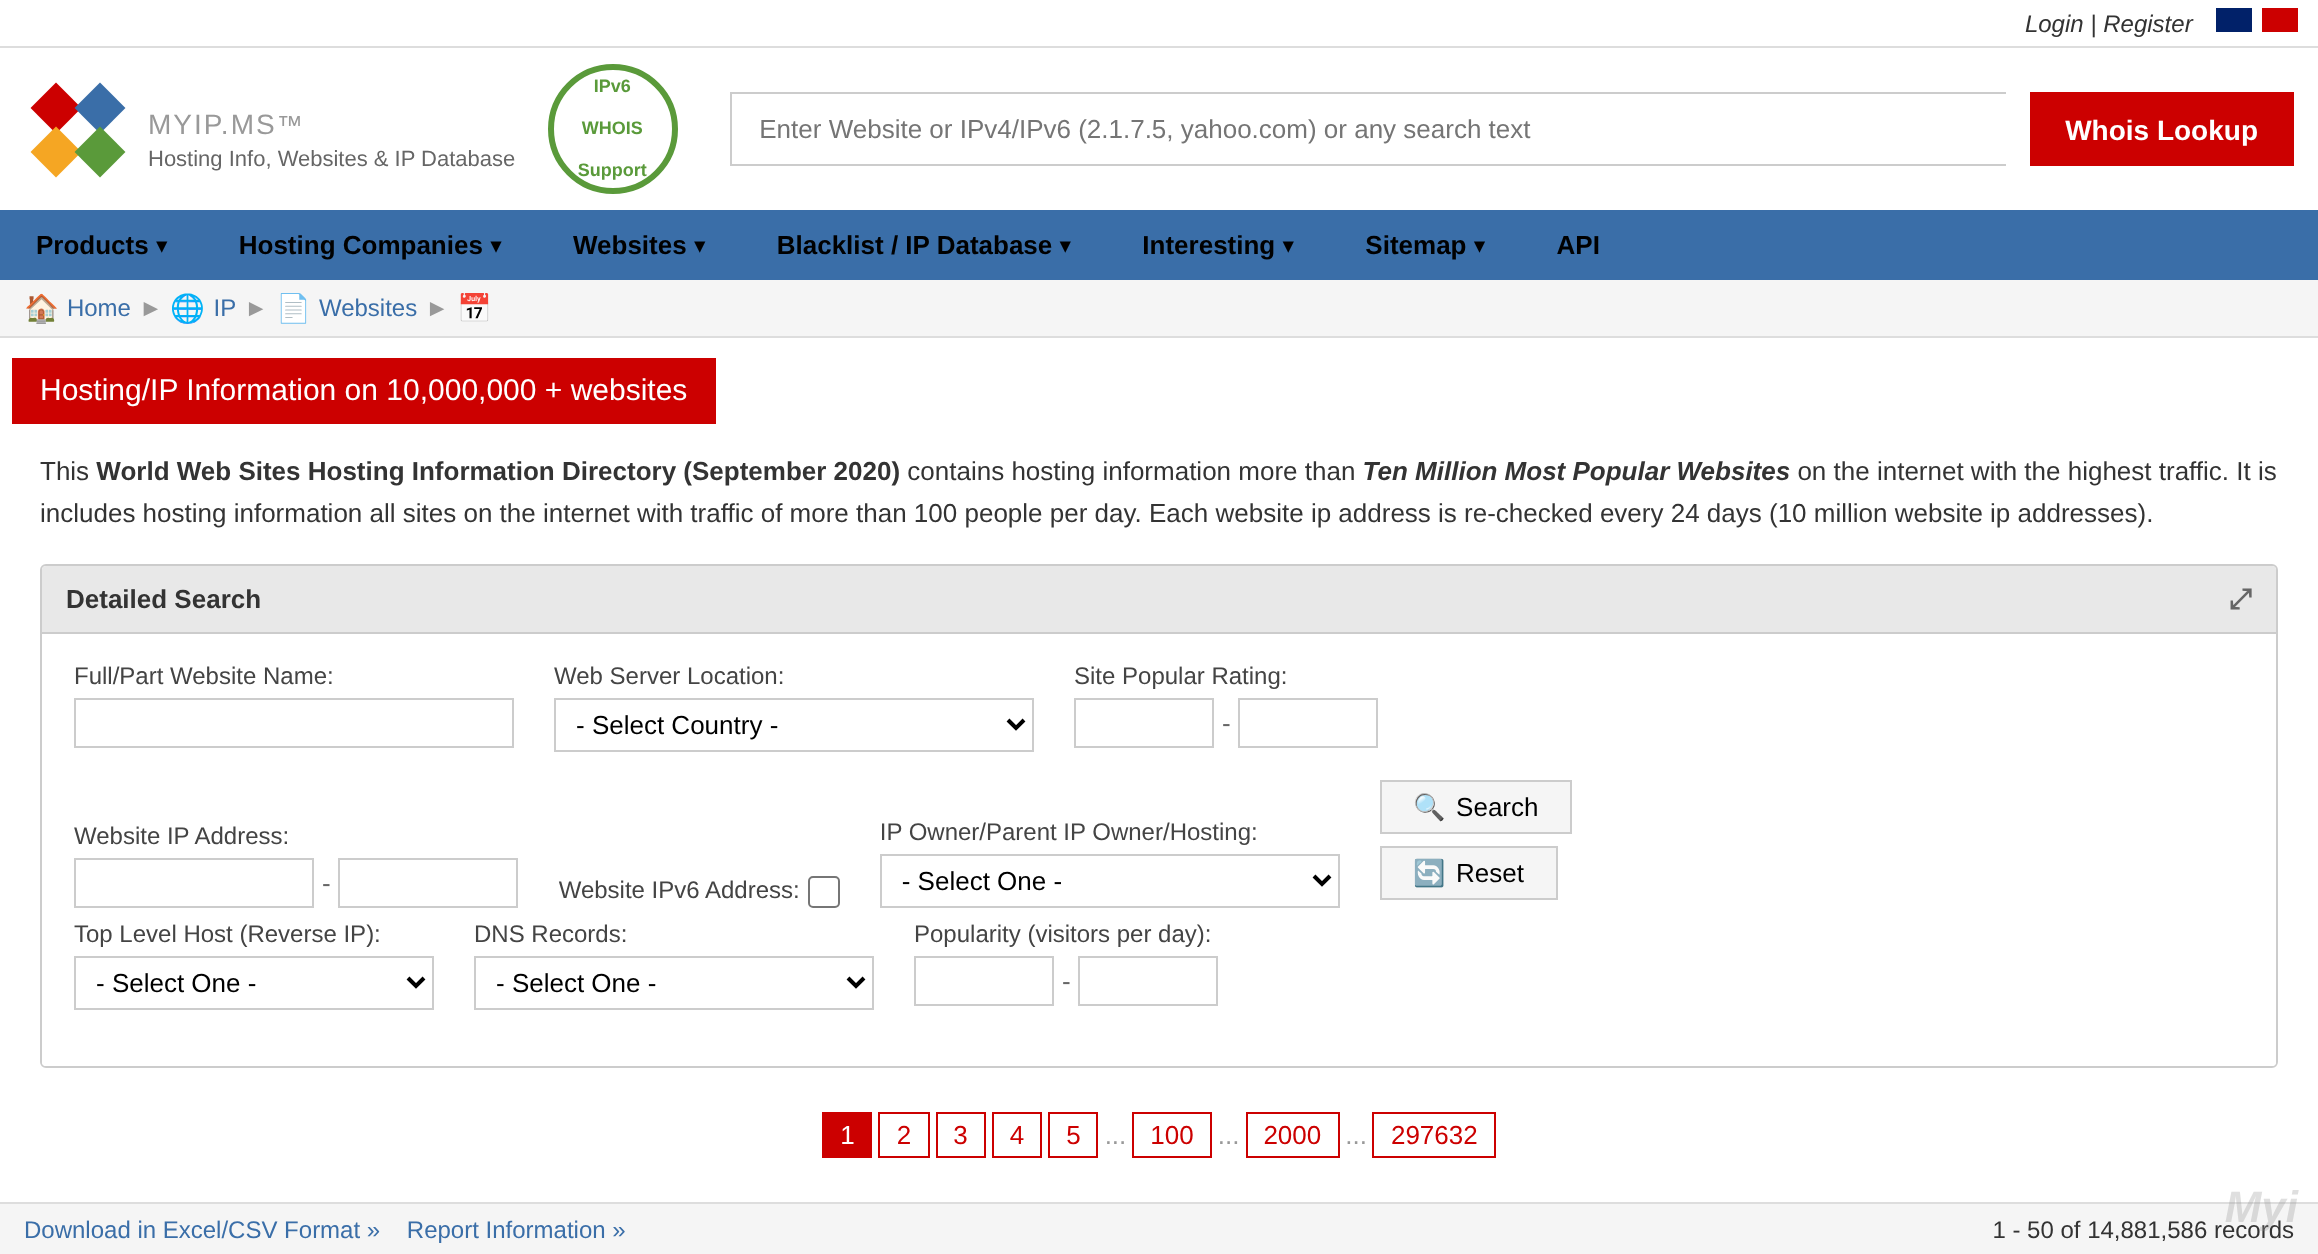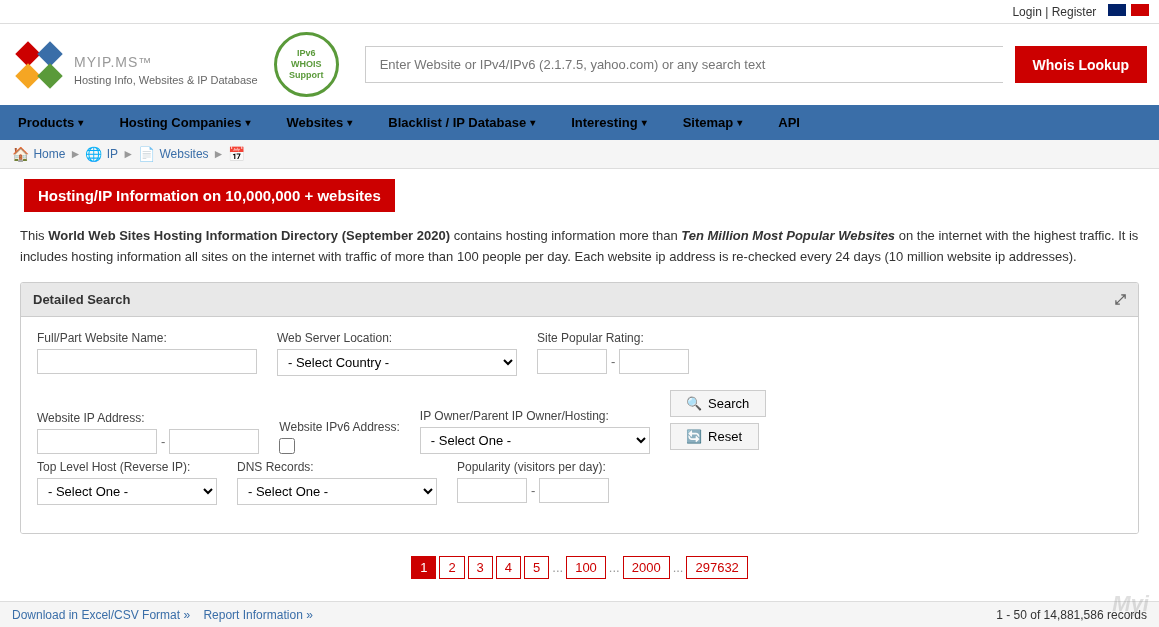--- a/index.html
+++ b/index.html
@@ -5,20 +5,21 @@
     * { box-sizing: border-box; margin: 0; padding: 0; }
     body { font-family: Arial, sans-serif; font-size: 13px; background: #e8e8e8; color: #333; }
 
     
     .top-bar {
       background: #fff;
       text-align: right;
       padding: 4px 10px;
       font-size: 12px;
       border-bottom: 1px solid #ddd;
+      font-style: italic;
     }
     .top-bar a { color: #333; text-decoration: none; }
     .top-bar .flags { display: inline-block; margin-left: 8px; }
     .flag-uk { display: inline-block; width: 18px; height: 12px; background: #012169; margin-right: 2px; }
     .flag-ru { display: inline-block; width: 18px; height: 12px; background: #CC0000; }
 
     
     .header {
       background: #fff;
       display: flex;
@@ -27,21 +28,21 @@
       gap: 16px;
     }
     .logo-area { display: flex; align-items: center; gap: 8px; }
     .logo-text-area { display: flex; flex-direction: column; }
     .logo-title { font-size: 26px; font-weight: bold; color: #CC0000; letter-spacing: 1px; }
     .logo-title span { color: #999; font-size: 14px; font-weight: normal; }
     .logo-subtitle { font-size: 11px; color: #666; }
     .ipv6-badge {
       width: 65px; height: 65px; border-radius: 50%; border: 3px solid #5a9a3a;
       display: flex; flex-direction: column; align-items: center; justify-content: center;
-      font-size: 9px; font-weight: bold; color: #5a9a3a; text-align: center; line-height: 1.2;
+      font-size: 9px; font-weight: bold; color: #5a9a3a; text-align: center; line-height: 1.2; gap: 10px;
     }
     .search-area { flex: 1; display: flex; gap: 12px; margin-left: 10px; }
     .search-input {
       flex: 1; padding: 10px 14px; border: 1px solid #ccc; border-right: none;
       font-size: 13px; color: #999; outline: none;
     }
     .whois-btn {
       background: #CC0000; color: #fff; border: none; padding: 10px 18px;
       font-size: 14px; font-weight: bold; cursor: pointer; white-space: nowrap;
     }
@@ -73,23 +74,23 @@
     .breadcrumb .sep { color: #999; }
     .bc-icon { font-size: 14px; }
 
     
     .main { background: #fff; margin: 0; padding: 0; }
 
     .page-header-bar {
       background: #CC0000;
       color: #fff;
       font-size: 15px;
-      font-weight: bold;
+      font-weight: normal;
       padding: 8px 14px;
-      margin: 10px 20px 0 24px;
+      margin: 10px 20px 0 6px;
       display: inline-block;
     }
 
     .content-area { padding: 14px 20px; }
 
     .description { font-size: 13px; line-height: 1.6; margin-bottom: 14px; }
     .description strong { font-weight: bold; }
     .description em { font-style: italic; font-weight: bold; }
 
     
@@ -125,21 +126,21 @@
 
     .field-wide { width: 220px; }
     .field-country { width: 240px; }
     .field-rating { width: 70px; }
     .field-ip { width: 120px; }
     .field-ip-small { width: 90px; }
 
     .inline-pair { display: flex; align-items: center; gap: 4px; }
     .dash { color: #666; }
 
-    .ipv6-group { display: flex; flex-direction: column; gap: 4px; margin-top: 15px; }
+    .ipv6-group { display: flex; flex-direction: row; gap: 4px; margin-top: 15px; }
     .ipv6-group label { font-size: 12px; color: #444; }
     .ipv6-group input[type="checkbox"] { width: 16px; height: 16px; }
 
     .action-btns { display: flex; flex-direction: column; gap: 6px; align-items: flex-start; justify-content: flex-end; padding-bottom: 4px; }
     .btn-search {
       background: #f5f5f5; border: 1px solid #ccc; padding: 5px 16px;
       cursor: pointer; font-size: 13px; display: flex; align-items: center; gap: 5px;
     }
     .btn-reset {
       background: #f5f5f5; border: 1px solid #ccc; padding: 5px 16px;

